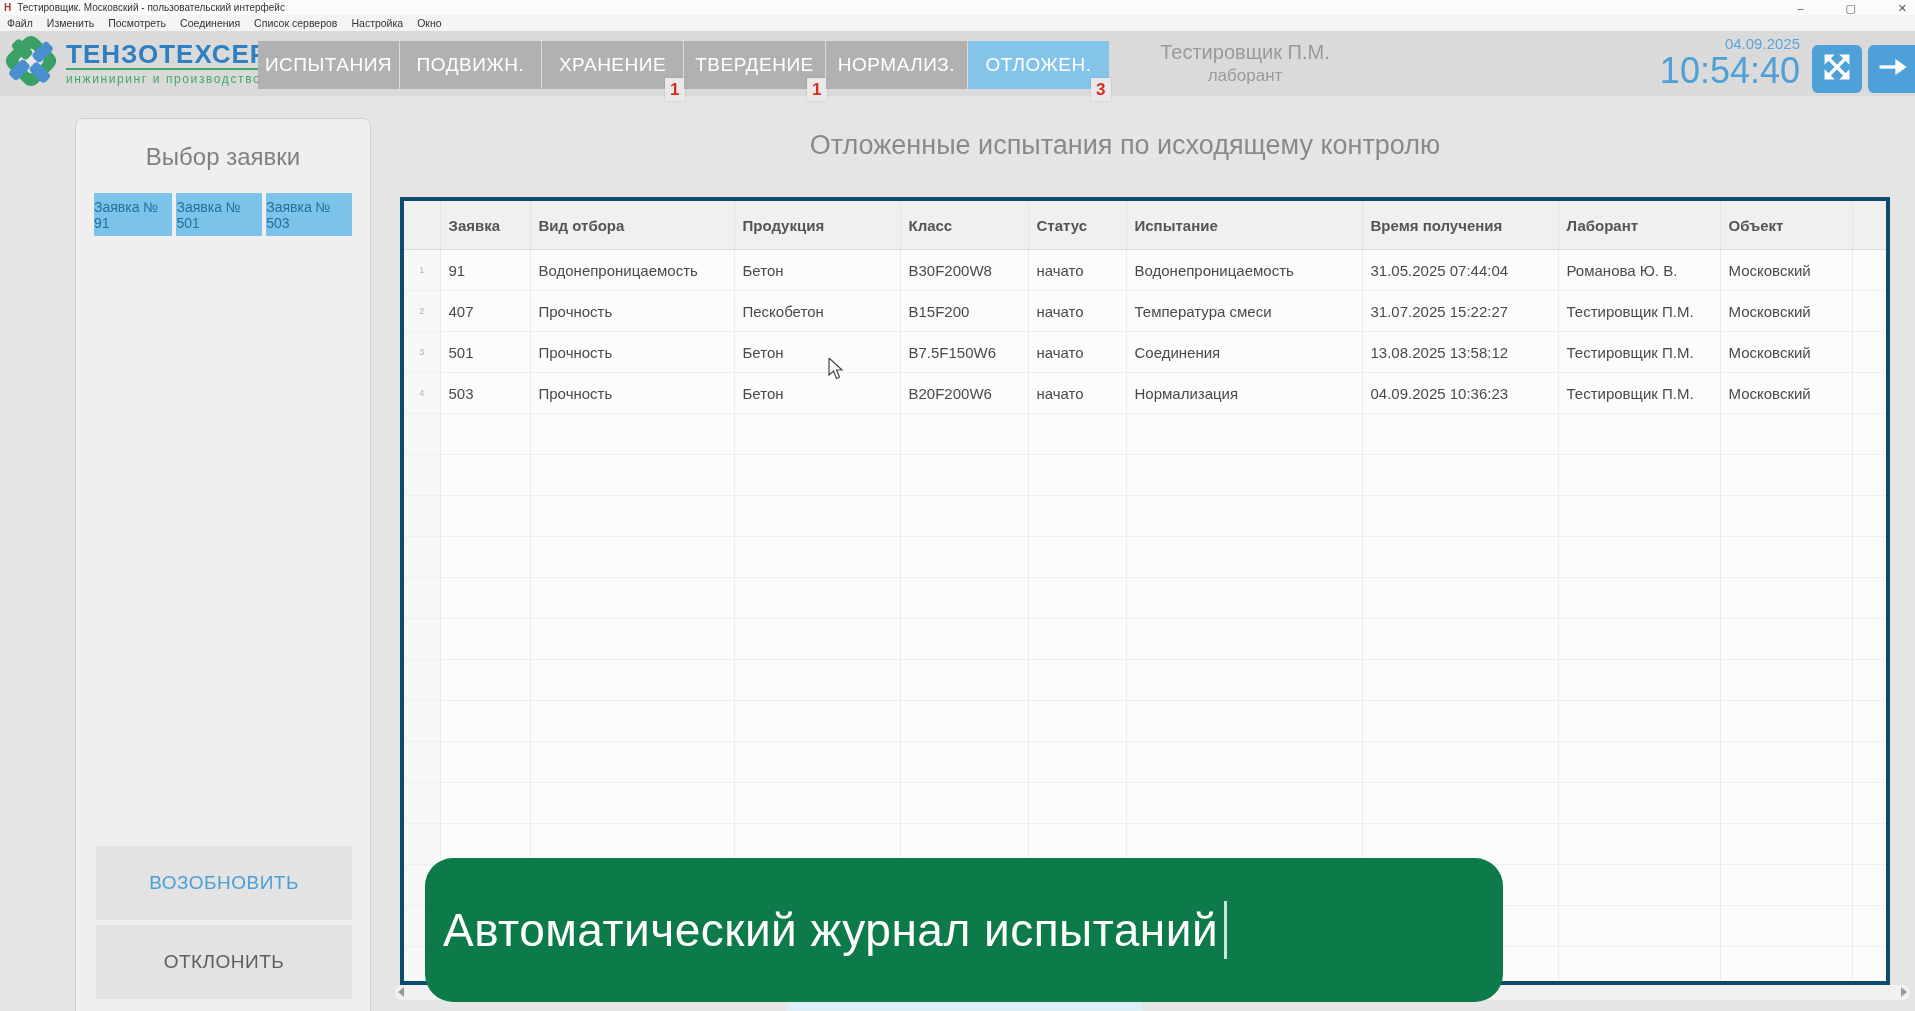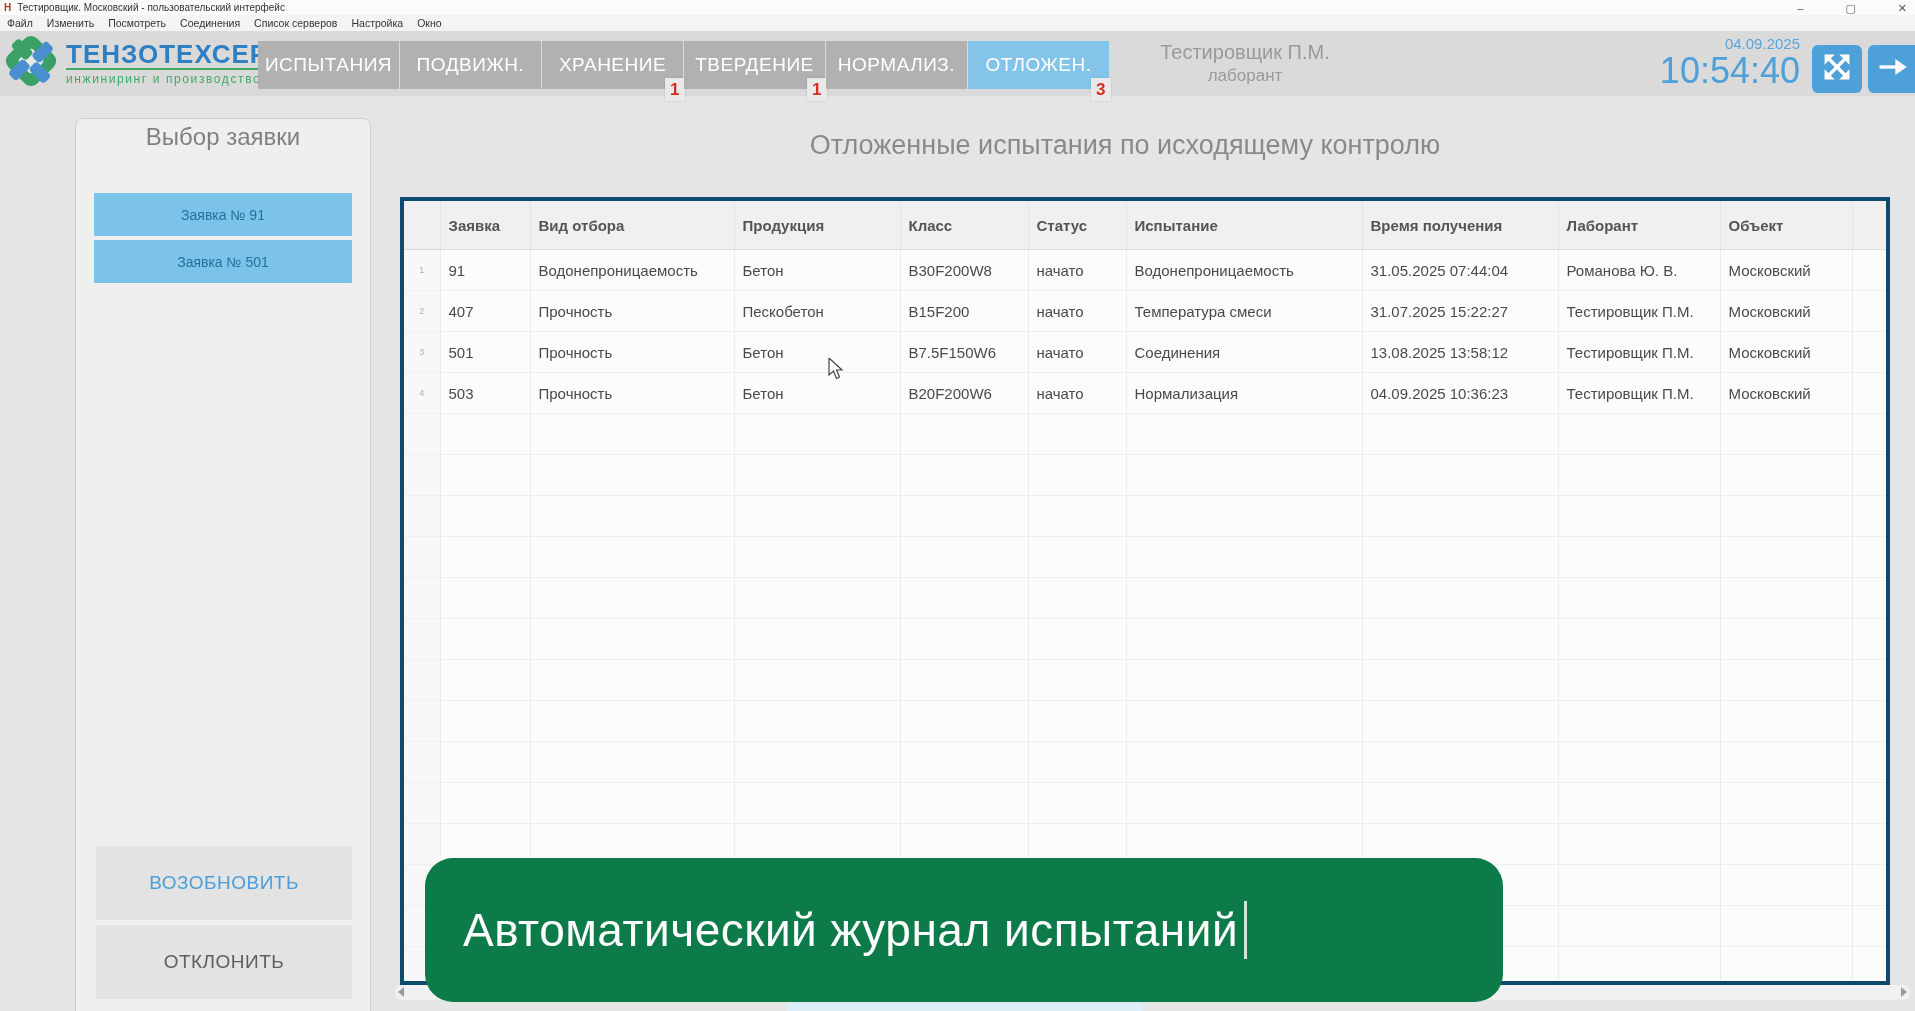--- a/index.html
+++ b/index.html
@@ -35,22 +35,22 @@
   .clock{position:absolute;right:115px;top:4px;text-align:right;}
   .clock-date{font-size:15px;color:#5aa5da;line-height:17px;}
   .clock-time{font-size:36px;color:var(--accent-blue);line-height:38px;}
 
   .hdr-btn{position:absolute;top:14px;width:50px;height:48px;background:var(--accent-blue);border-radius:6px;display:flex;align-items:center;justify-content:center;}
   .btn-fullscreen{right:53px;}
   .btn-exit{right:0;width:47px;border-radius:6px 0 0 6px;}
 
   
   .sidebar{position:absolute;left:75px;top:118px;width:296px;height:900px;background:#efefef;border:1px solid #cfcfcf;border-radius:8px 8px 0 0;box-sizing:border-box;}
-  .sidebar-title{margin-top:4px;text-align:center;font-size:24px;color:#808080;}
-  .req-list{position:absolute;top:74px;left:18px;right:18px;display:flex;flex-direction:column;gap:4px;border-radius:21px;}
+  .sidebar-title{margin-top:24px;text-align:center;font-size:24px;color:#808080;}
+  .req-list{position:absolute;top:74px;left:18px;right:18px;display:flex;gap:4px;border-radius:21px;}
   .req-btn{height:43px;background:var(--sidebar-button-blue);color:#24719f;font-size:14px;display:flex;align-items:center;justify-content:center;border-radius:1px;}
   .side-action{position:absolute;left:20px;width:256px;height:74px;background:#e3e3e3;display:flex;align-items:center;justify-content:center;font-size:19px;letter-spacing:.5px;}
   .btn-resume{top:727px;color:#4a9fd8;}
   .btn-decline{top:806px;color:#5f5f5f;}
 
   
   .main-title{position:absolute;left:400px;top:130px;width:1450px;text-align:center;font-size:27px;color:#8a8a8a;}
   .table-wrap{position:absolute;left:400px;top:197px;width:1490px;height:788px;overflow:hidden;background:#fcfcfc;border:4px solid #0c4a6e;box-sizing:border-box;}
   table.grid{border-collapse:collapse;table-layout:fixed;width:1490px;font-size:15px;color:#4a4a4a;}
   table.grid th{height:48px;background:#f0f0f0;font-weight:bold;color:#555;text-align:left;padding:0 8px;border-right:1px solid #e4e4e4;border-bottom:1px solid #ddd;overflow:hidden;white-space:nowrap;}
@@ -58,21 +58,21 @@
   table.grid td.rownum{font-size:9px;color:#b0b0b0;text-align:center;padding:0;background:#f8f8f8;}
   table.grid th.rownum-h{background:#f0f0f0;}
 
   
   .hscroll{position:absolute;left:395px;top:985px;width:1515px;height:15px;background:#f1f1f1;border-radius:7px;}
   .hs-arrow{position:absolute;top:2px;width:0;height:0;border-top:5px solid transparent;border-bottom:5px solid transparent;}
   .hs-left{left:3px;border-right:6px solid #9a9a9a;}
   .hs-right{right:3px;border-left:6px solid #9a9a9a;}
 
   
-  .banner{position:absolute;left:425px;top:858px;width:1078px;height:144px;background:var(--banner-green);border-radius:28px;display:flex;align-items:center;padding-left:38px;box-sizing:border-box;z-index:5;}
+  .banner{position:absolute;left:425px;top:858px;width:1078px;height:144px;background:var(--banner-green);border-radius:28px;display:flex;align-items:center;padding-left:18px;box-sizing:border-box;z-index:5;}
   .banner-text{color:#fff;font-size:46px;font-weight:500;letter-spacing:.5px;}
   .banner-caret{display:inline-block;width:3px;height:58px;background:#cfe6da;margin-left:6px;vertical-align:middle;}
 
   .bottom-blue{position:absolute;left:787px;top:1000px;width:356px;height:11px;background:#ddeef8;border-radius:6px 6px 0 0;z-index:4;}
 
   
   .cursor{position:absolute;left:828px;top:358px;z-index:9;}
 </style>
 </head>
 <body>
@@ -172,20 +172,21 @@
         </svg>
       </span>
     </div>
   </div>
 
   <div class="sidebar">
     <div class="sidebar-title">Выбор заявки</div>
     <div class="req-list">
       <div class="req-btn">Заявка № 91</div>
       <div class="req-btn">Заявка № 501</div>
+      <div class="req-btn">Заявка № 503</div>
     </div>
     <div class="side-action btn-decline">ОТКЛОНИТЬ</div>
     <div class="side-action btn-resume">ВОЗОБНОВИТЬ</div>
   </div>
 
   <div class="main-title">Отложенные испытания по исходящему контролю</div>
 
   <div class="table-wrap">
     <table class="grid">
       <colgroup>

